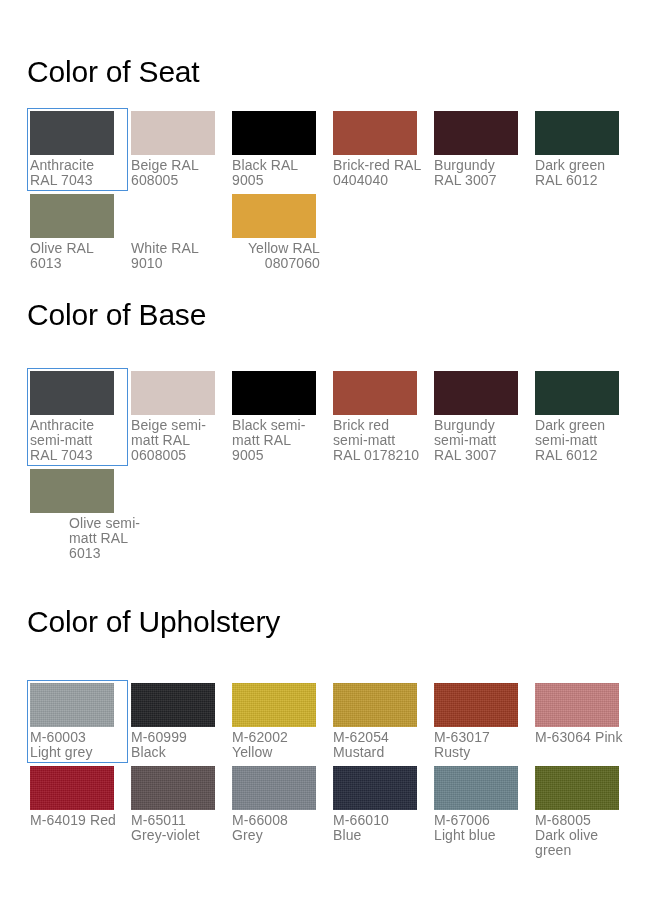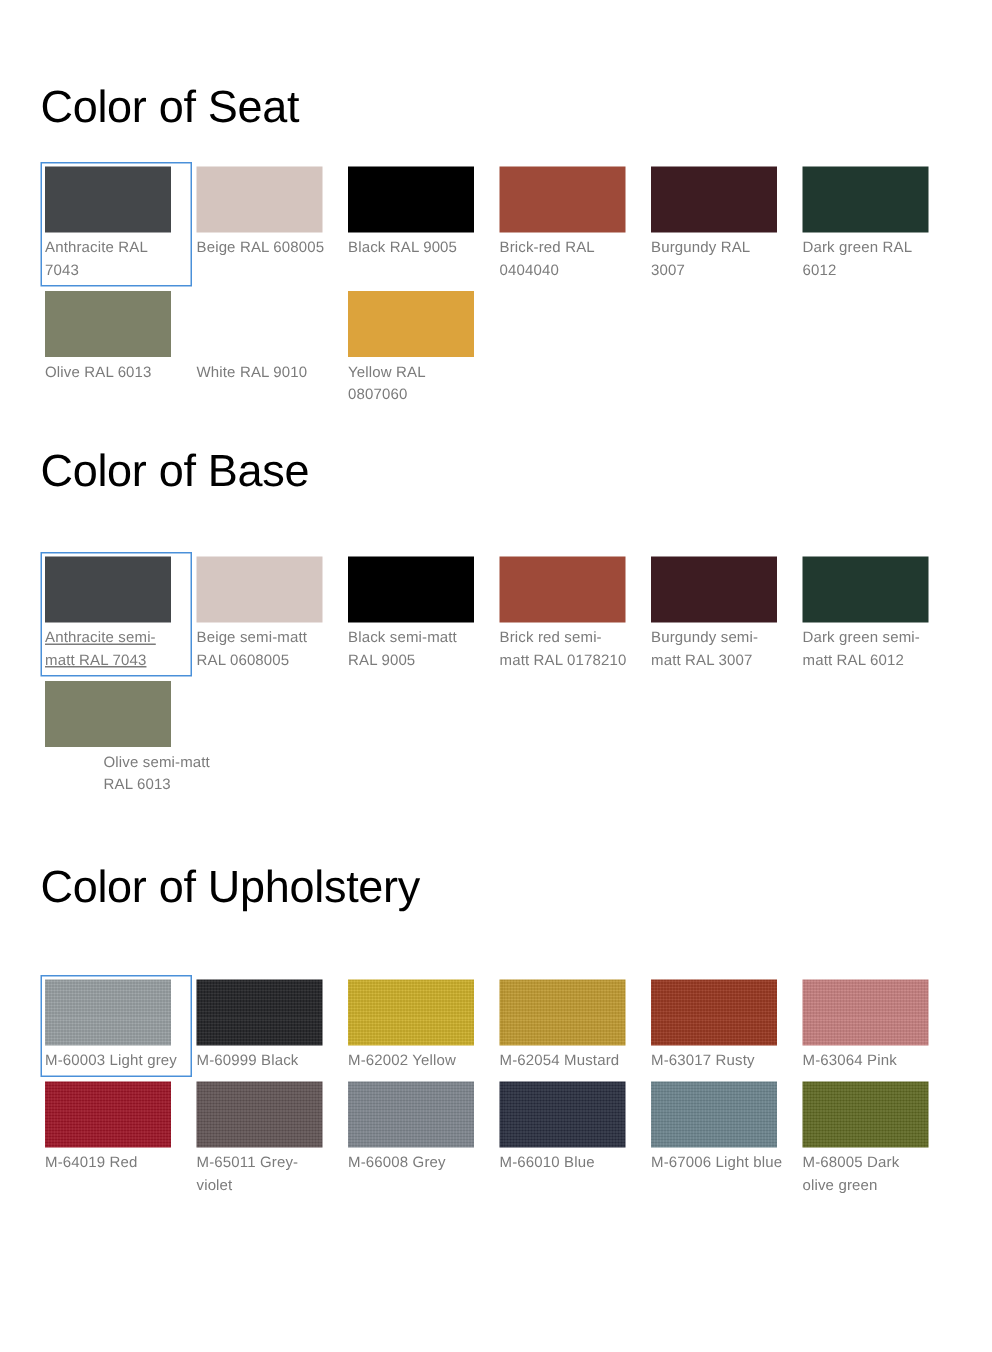--- a/index.html
+++ b/index.html
@@ -70,21 +70,21 @@
     position: absolute;
     inset: 0;
     background-image:
       repeating-linear-gradient(0deg, rgba(255,255,255,0.055) 0px, rgba(255,255,255,0.055) 1px, rgba(0,0,0,0.05) 1px, rgba(0,0,0,0.05) 2px),
       repeating-linear-gradient(90deg, rgba(255,255,255,0.045) 0px, rgba(255,255,255,0.045) 1px, rgba(0,0,0,0.04) 1px, rgba(0,0,0,0.04) 2px);
     pointer-events: none;
   }
 
   .swatch-label {
     font-family: "Liberation Sans", "DejaVu Sans", sans-serif;
-    font-size: 10px;
+    font-size: 14px;
     line-height: 15px;
     color: #7b7b7b;
     padding-top: 3px;
     width: 88px;
     word-wrap: break-word;
     letter-spacing: 0.1px;
   }
 
   
   #seat-title { padding-top: 57px; }
@@ -129,31 +129,31 @@
         <div class="swatch-item">
           <div class="swatch-chip" style="background-color: rgb(125, 129, 104);"></div>
           <div class="swatch-label" style="color: rgb(123, 123, 123);">Olive RAL 6013</div>
         </div>
         <div class="swatch-item">
           <div class="swatch-chip" style="background-color: rgb(255, 255, 255);"></div>
           <div class="swatch-label" style="color: rgb(123, 123, 123);">White RAL 9010</div>
         </div>
         <div class="swatch-item">
           <div class="swatch-chip" style="background-color: rgb(220, 163, 60);"></div>
-          <div class="swatch-label" style="color: rgb(123, 123, 123);">Yellow RAL 0807060</div>
+          <div class="swatch-label" style="color: rgb(123, 123, 123); text-align: right;">Yellow RAL 0807060</div>
         </div>
       </div>
   </div>
 
   <div class="section">
     <h2 class="section-title" id="base-title">Color of Base</h2>
     <div class="swatch-grid" id="base-grid">
         <div class="swatch-item selected" style="border-color: rgb(74, 144, 217);">
           <div class="swatch-chip" style="background-color: rgb(68, 71, 74);"></div>
-          <div class="swatch-label" style="color: rgb(123, 123, 123); text-decoration: underline;">Anthracite semi-matt RAL 7043</div>
+          <div class="swatch-label" style="color: rgb(123, 123, 123);">Anthracite semi-matt RAL 7043</div>
         </div>
         <div class="swatch-item">
           <div class="swatch-chip" style="background-color: rgb(213, 198, 193);"></div>
           <div class="swatch-label" style="color: rgb(123, 123, 123);">Beige semi-matt RAL 0608005</div>
         </div>
         <div class="swatch-item">
           <div class="swatch-chip" style="background-color: rgb(0, 0, 0);"></div>
           <div class="swatch-label" style="color: rgb(123, 123, 123);">Black semi-matt RAL 9005</div>
         </div>
         <div class="swatch-item">

